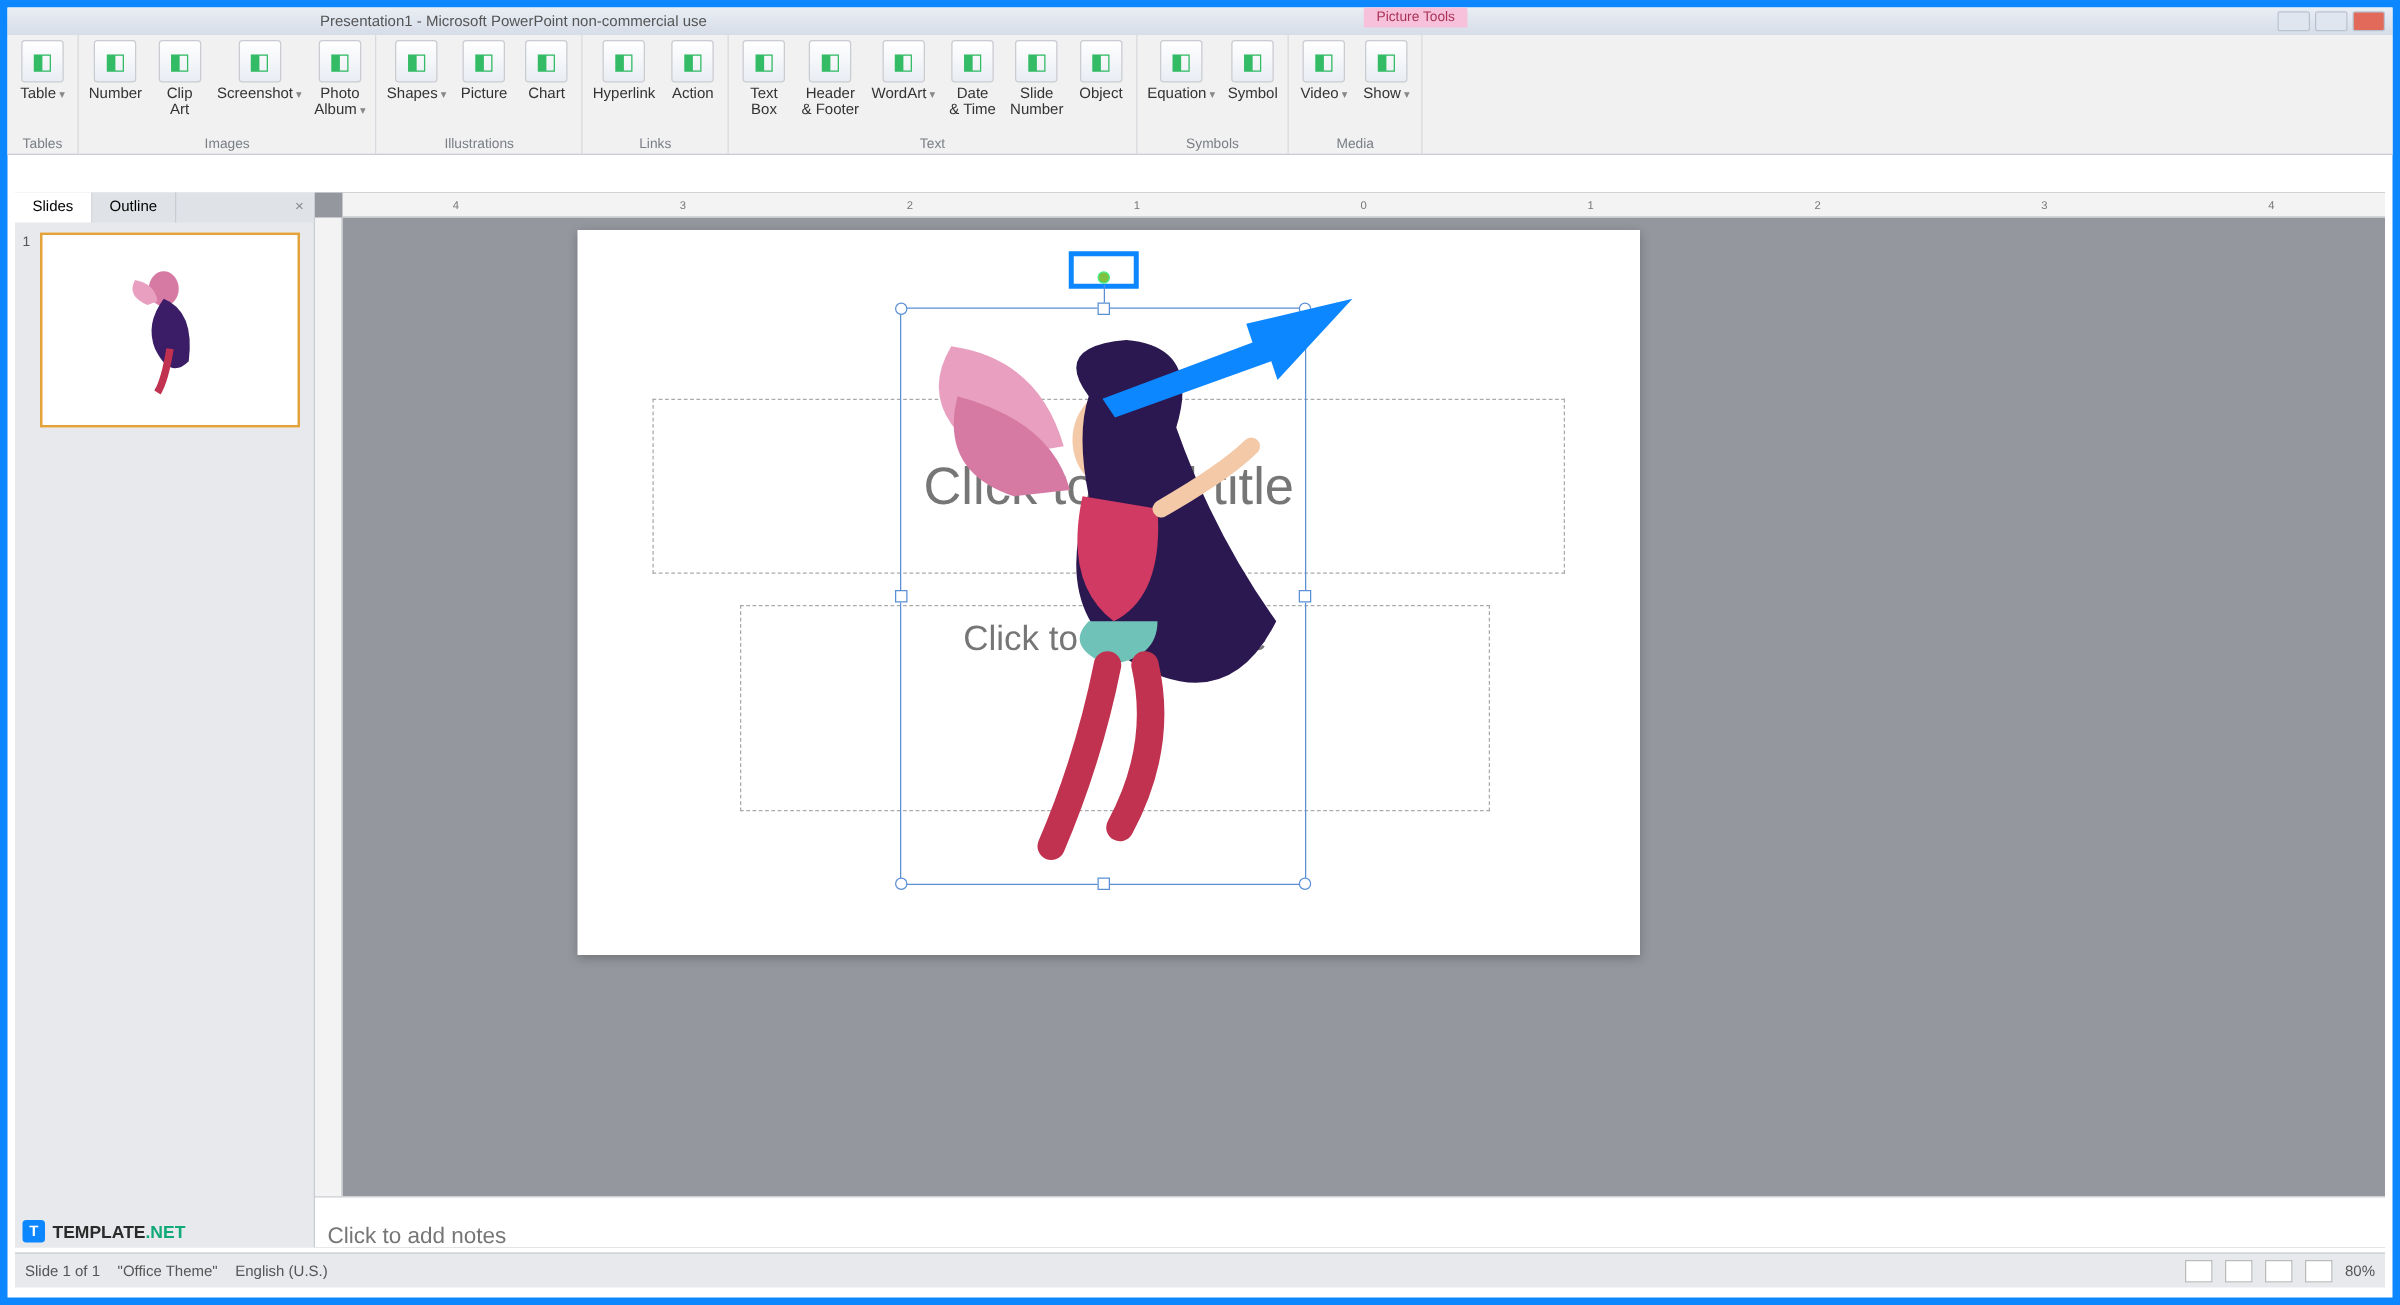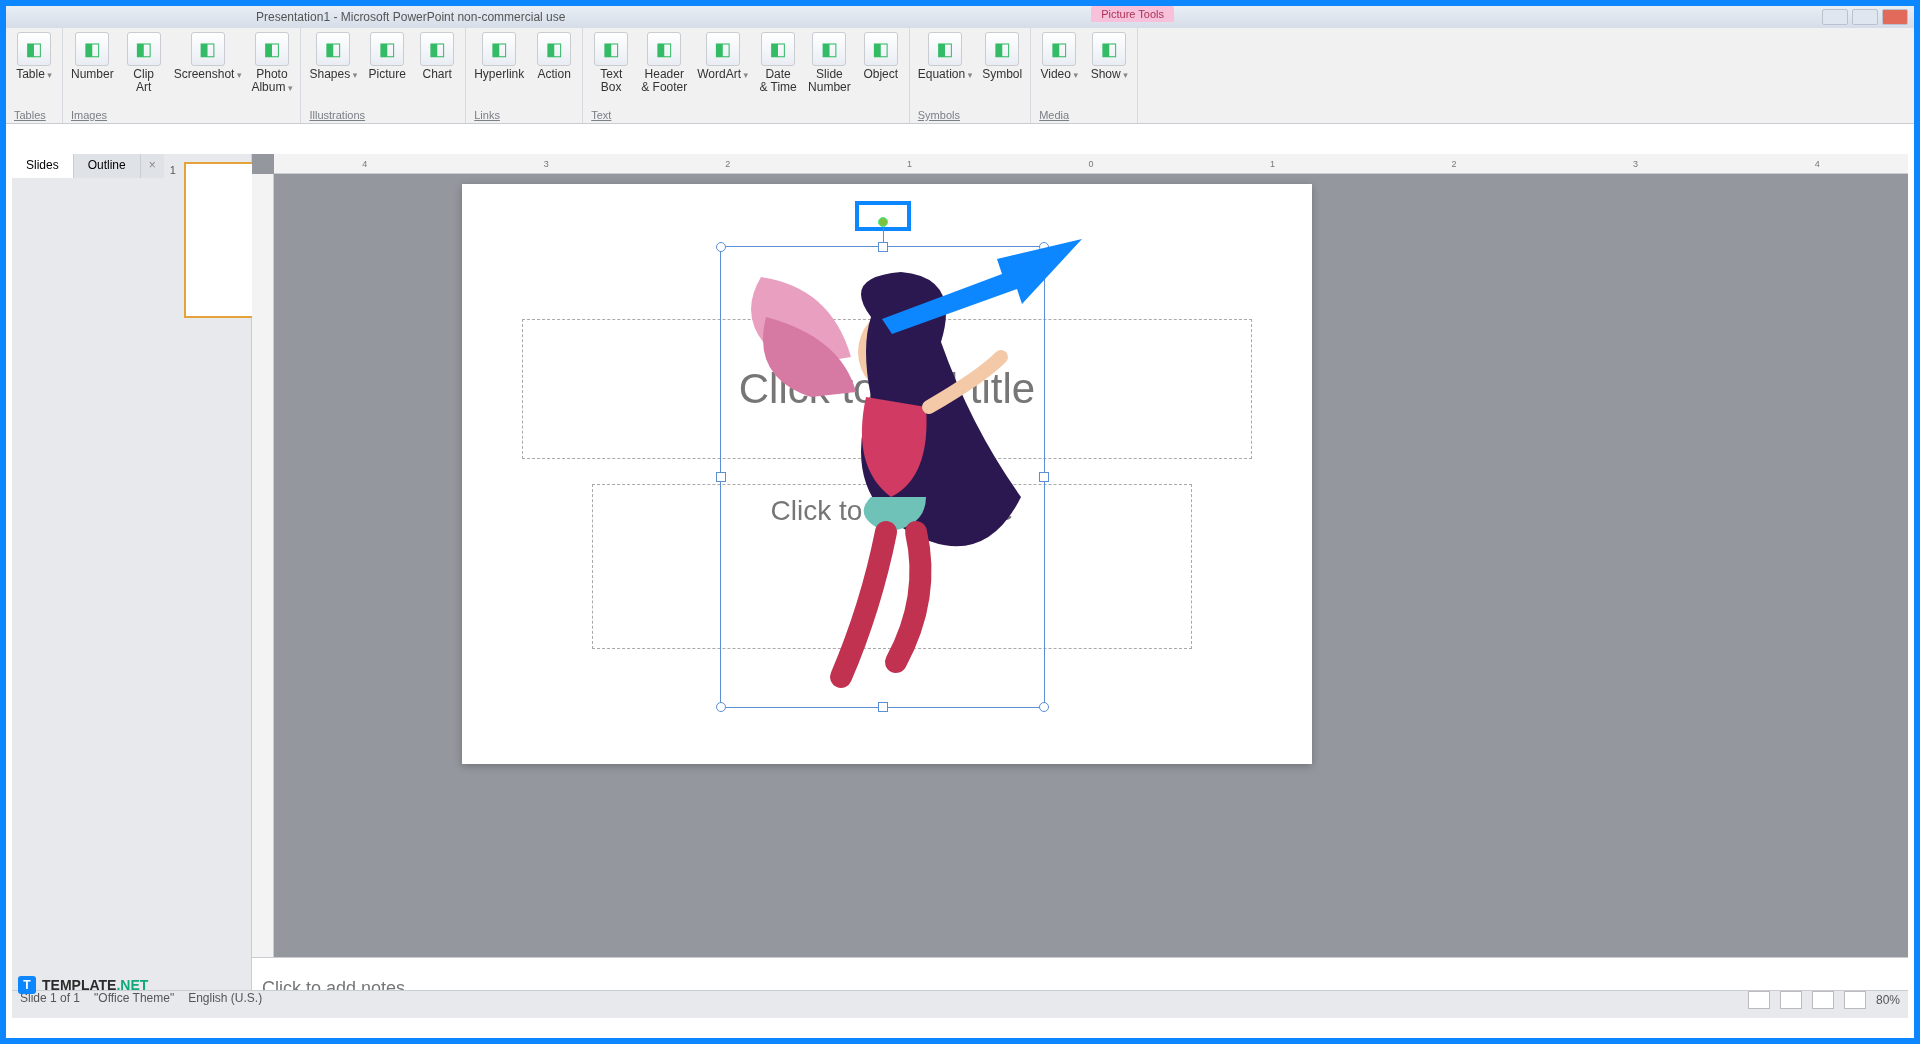--- a/index.html
+++ b/index.html
@@ -16,29 +16,29 @@
 
 .ribbon-tabs { height: 24px; background: #fff; display: flex; align-items: flex-end; font-size: 13px; color: #444; border-bottom: 1px solid #c9ccd1; }
 .ribbon-tabs .filetab { background: #cf3a16; color: #fff; padding: 4px 18px; height: 24px; }
 .ribbon-tabs .tab { padding: 4px 16px; height: 24px; cursor: pointer; }
 .ribbon-tabs .tab.active { background: #f1f1f1; border: 1px solid #c9ccd1; border-bottom: 1px solid #f1f1f1; }
 .ribbon-tabs .tab.ctx { color: #a35; background: #fde1ef; }
 
 .ribbon { height: 96px; background: #f1f1f1; border-bottom: 1px solid #c9ccd1; display: flex; }
 .rgroup { border-right: 1px solid #d6d9de; padding: 4px 8px 2px 8px; display: flex; flex-direction: column; }
 .rgroup .items { flex: 1; display: flex; gap: 10px; align-items: flex-start; }
-.rgroup .glabel { text-align: left; font-size: 11px; color: #7a7e85; padding-top: 2px; text-decoration: underline; }
+.rgroup .glabel { text-align: center; font-size: 11px; color: #7a7e85; padding-top: 2px; }
 .rbtn { display: flex; flex-direction: column; align-items: center; gap: 2px; font-size: 12px; color: #333; min-width: 40px; cursor: pointer; }
 .rbtn .ico { width: 34px; height: 34px; border: 1px solid #c9ccd1; border-radius: 3px; background: linear-gradient(#fff,#e9edf3); display:flex; align-items:center; justify-content:center; font-size:18px; color:#3b6; }
 .rbtn .lbl { text-align: center; line-height: 1.05; white-space: pre-line; }
 .rbtn .drop::after { content: " \25BE"; font-size: 9px; color: #888; }
 
 .workspace { position: absolute; top: 148px; left: 6px; right: 6px; bottom: 40px; display: flex; background: #e7e9ec; }
 
-.leftpane { width: 240px; background: #e7e9ec; border-right: 1px solid #c9ccd1; display: flex; flex-direction: row; }
+.leftpane { width: 240px; background: #e7e9ec; border-right: 1px solid #c9ccd1; display: flex; flex-direction: column; }
 .lp-tabs { height: 24px; display: flex; background: #dfe3e8; font-size: 12px; }
 .lp-tabs .lptab { padding: 4px 14px; border-right: 1px solid #c9ccd1; }
 .lp-tabs .lptab.active { background: #fff; }
 .lp-tabs .close { margin-left: auto; padding: 4px 8px; color: #888; }
 .thumbwrap { padding: 8px; }
 .thumb { position: relative; }
 .thumb .num { position: absolute; left: -2px; top: 2px; font-size: 11px; color: #555; }
 .thumb .box { margin-left: 12px; width: 208px; height: 156px; background: #fff; border: 2px solid #e3a23a; display:flex; align-items:center; justify-content:center; }
 .thumb .fairy-sm { width: 80px; height: 110px; }
 
@@ -61,21 +61,21 @@
 .rot::after{content:"";position:absolute;left:4px;top:10px;width:1px;height:15px;background:#5a8fd6;}
 .rot-hl { position:absolute; left:calc(50% - 28px); top:-46px; width:56px; height:30px; border:4px solid #0d87ff; background:#fff; }
 
 .arrow { position:absolute; left: 420px; top: 75px; }
 .arrow svg { overflow: visible; }
 
 .fairy { position:absolute; }
 
 .notes { position:absolute; left: 246px; right: 6px; bottom: 40px; height: 40px; background:#fff; border-top:1px solid #c9ccd1; padding:20px 10px; font-size:18px; color:#767676; }
 
-.status { position:absolute; left:6px; right:6px; bottom:20px; height:28px; background:#e7e9ec; border-top:1px solid #c9ccd1; display:flex; align-items:flex-start; font-size:12px; color:#555; padding:0 8px; gap:14px; }
+.status { position:absolute; left:6px; right:6px; bottom:8px; height:28px; background:#e7e9ec; border-top:1px solid #c9ccd1; display:flex; align-items:center; font-size:12px; color:#555; padding:0 8px; gap:14px; }
 .status .r { margin-left:auto; display:flex; gap:10px; align-items:center; }
 .vbtn { width:22px; height:18px; border:1px solid #bbb; background:#fff; }
 
 .watermark { position:absolute; left:12px; bottom:44px; display:flex; align-items:center; gap:6px; font-weight:600; color:#2b2b2b; font-size:14px; }
 .watermark .t { width:18px; height:18px; background:#0d87ff; color:#fff; border-radius:3px; display:flex; align-items:center; justify-content:center; font-size:12px; }
 .watermark .net { color:#1a7; font-weight:700; }
 </style>
 </head>
 <body>
 

